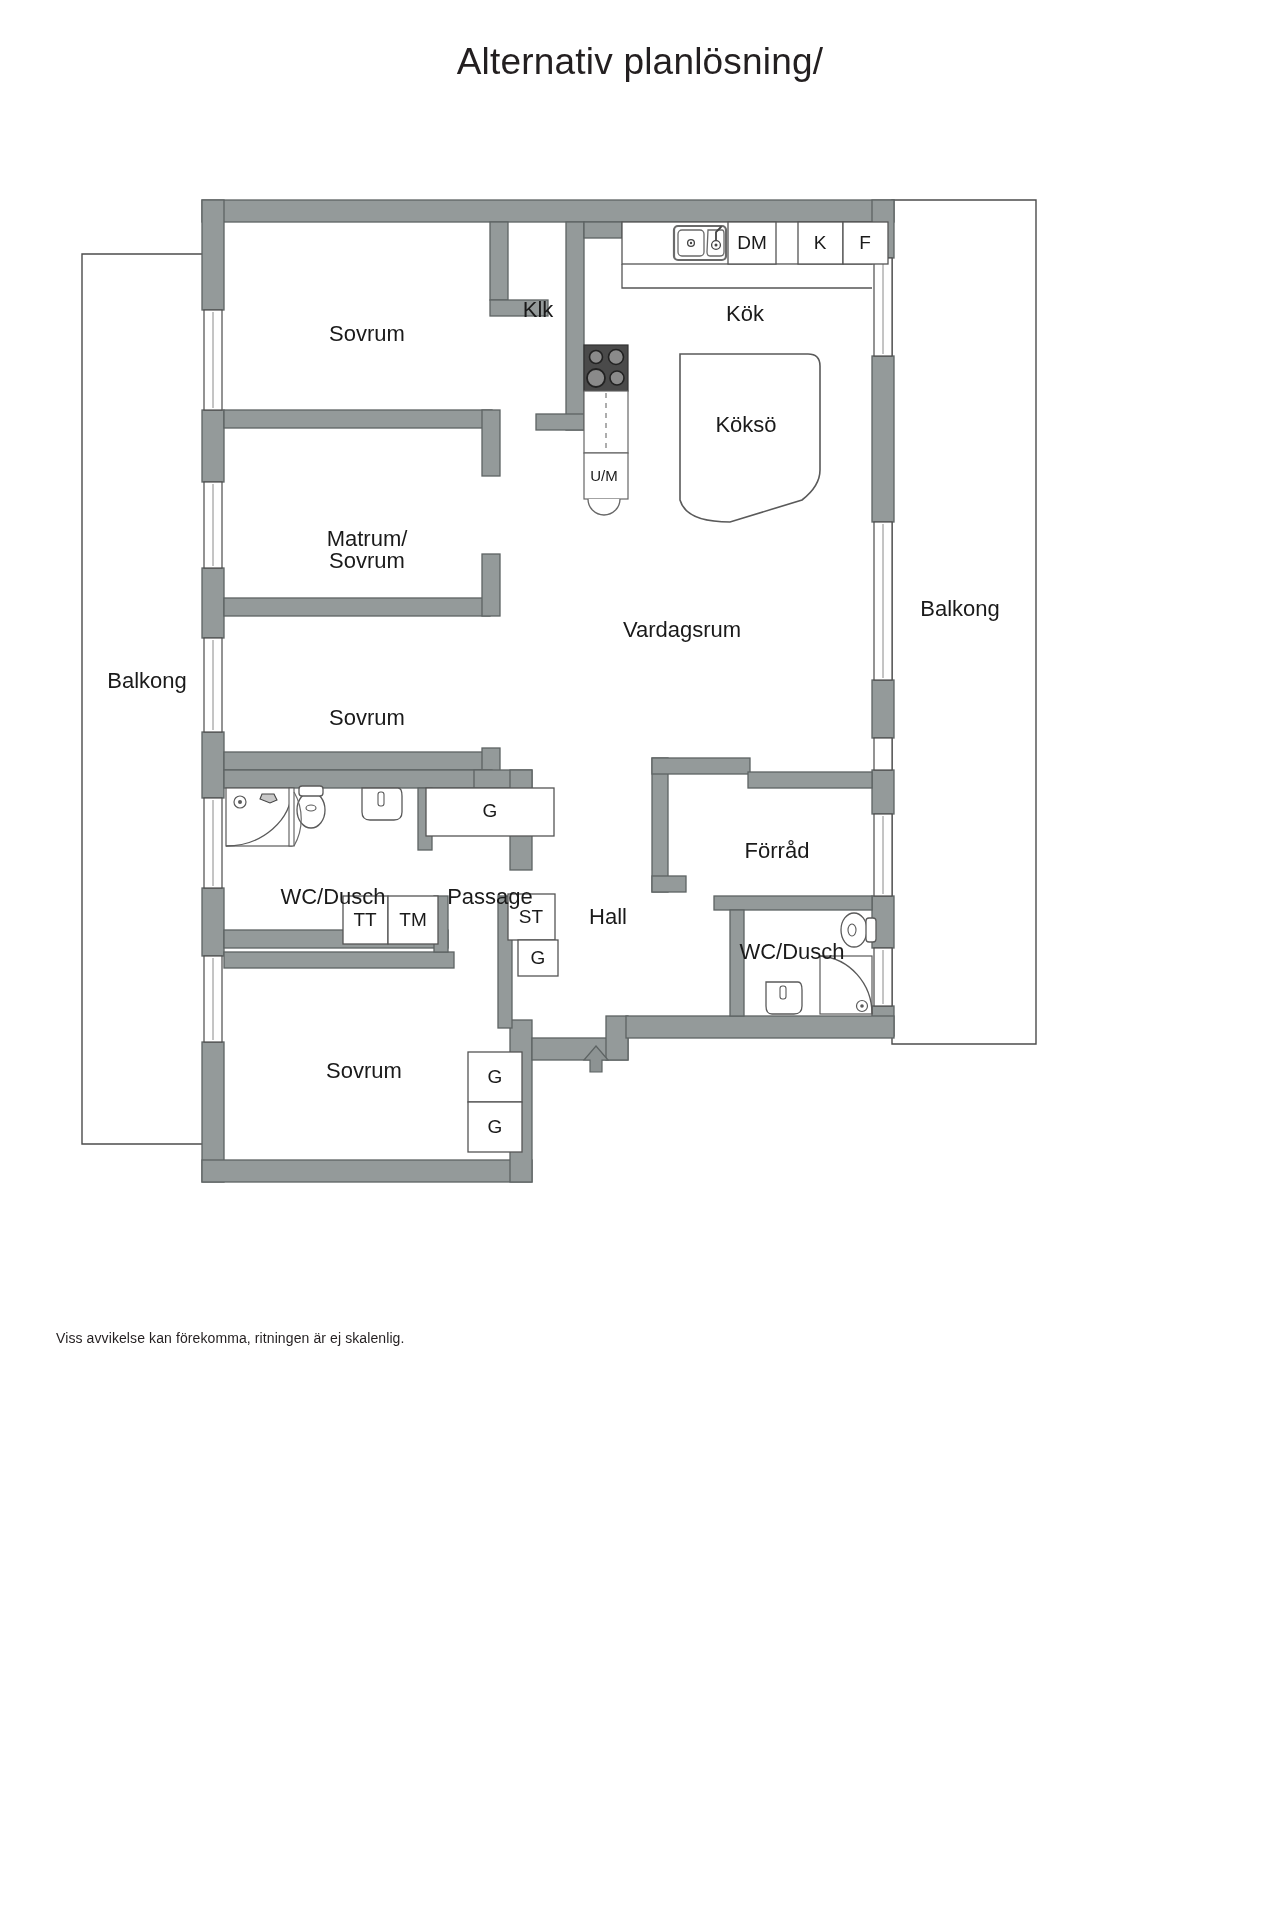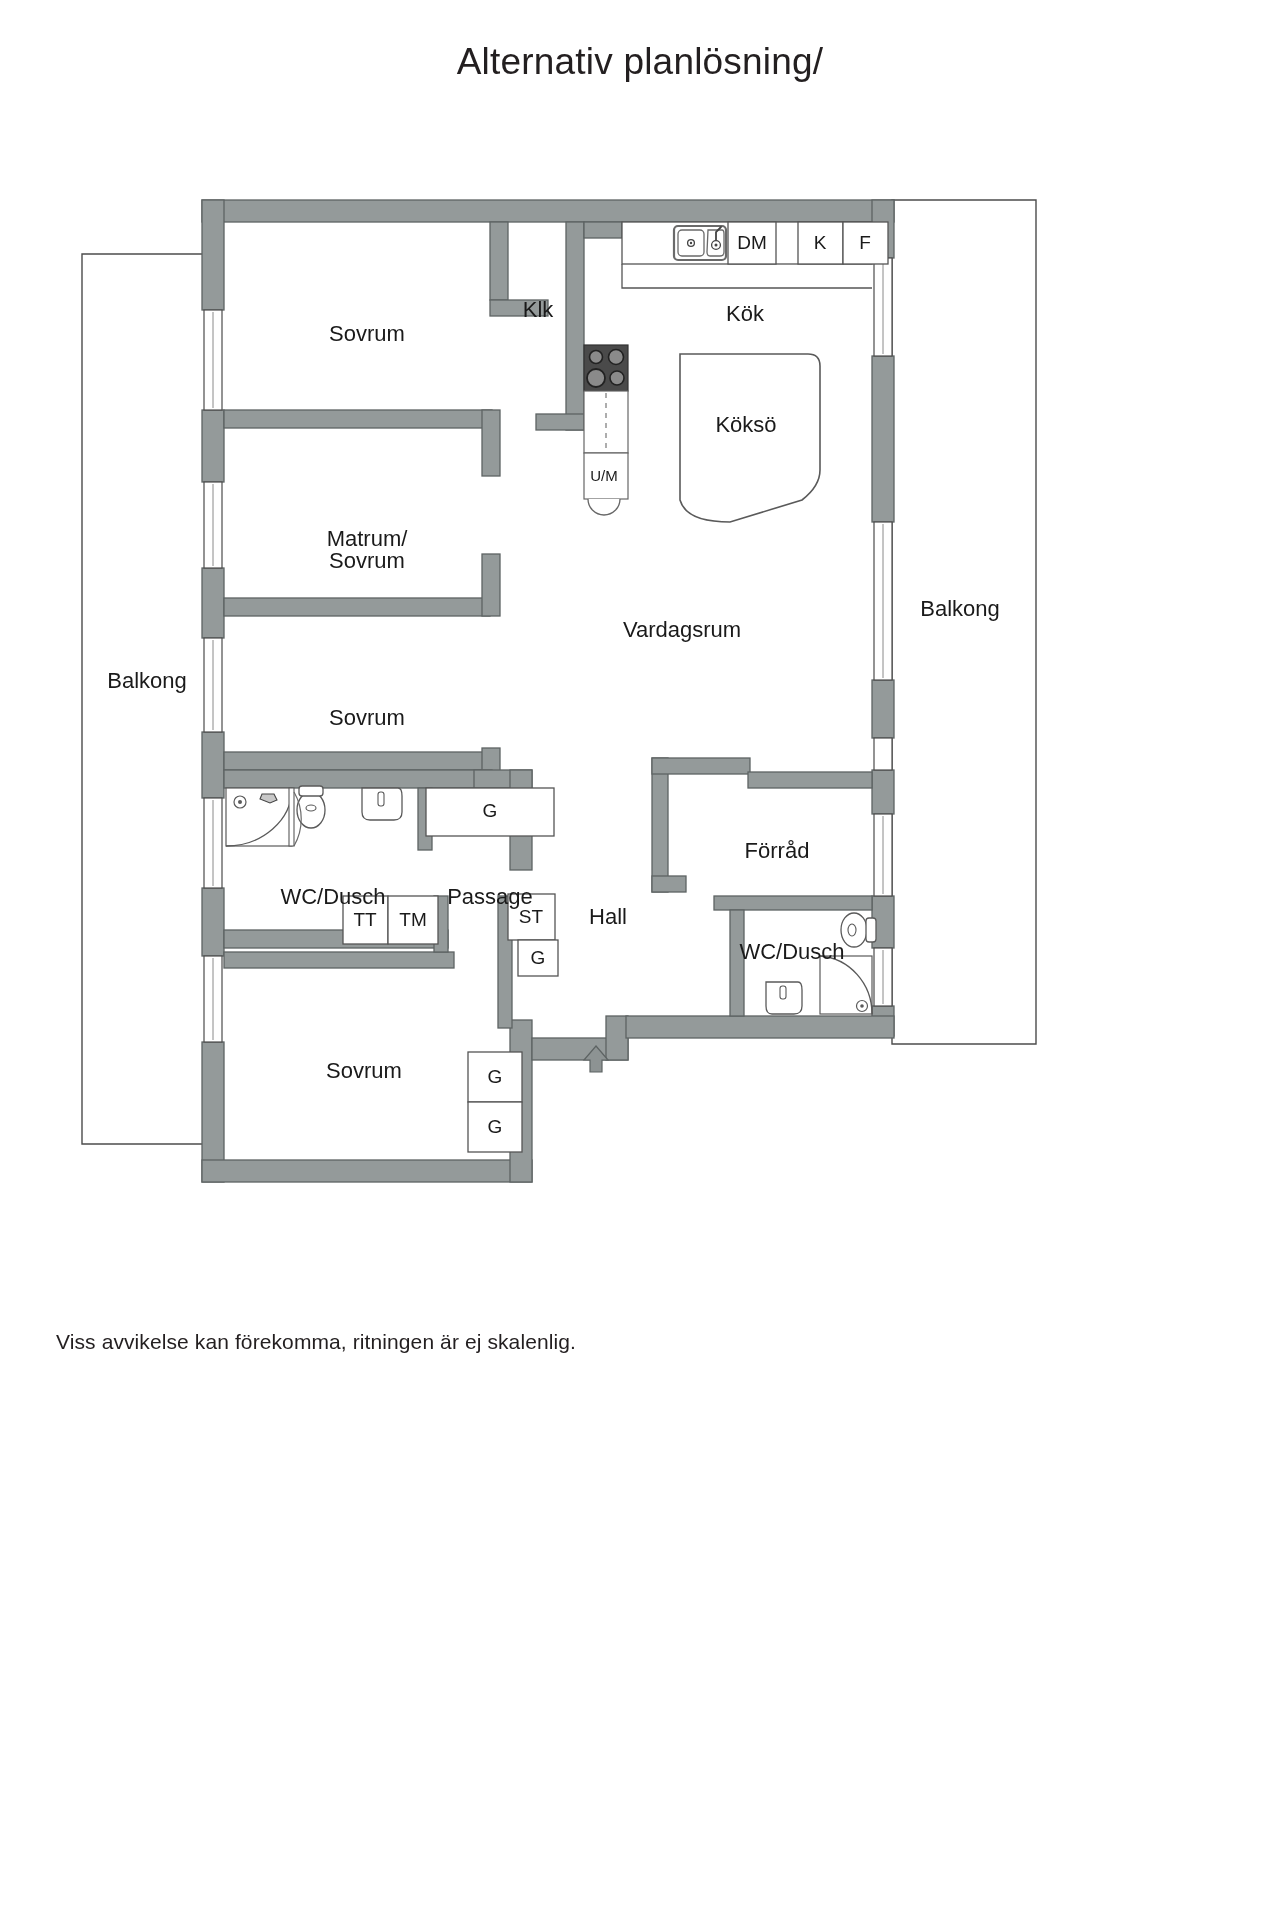--- a/index.html
+++ b/index.html
@@ -33,21 +33,21 @@
     top: 170px;
     left: 0;
     width: 1124px;
     height: 1080px;
     margin-left: 30px;
   }
   #disclaimer {
     position: absolute;
     top: 1330px;
     left: 56px;
-    font-size: 21px;
+    font-size: 14px;
     color: #231f20;
     letter-spacing: 0.1px;
   }
   svg { display: block; }
   .rm-label {
     font-family: "Liberation Sans", sans-serif;
     font-size: 22px;
     fill: #1a1a1a;
     text-anchor: middle;
     dominant-baseline: middle;

